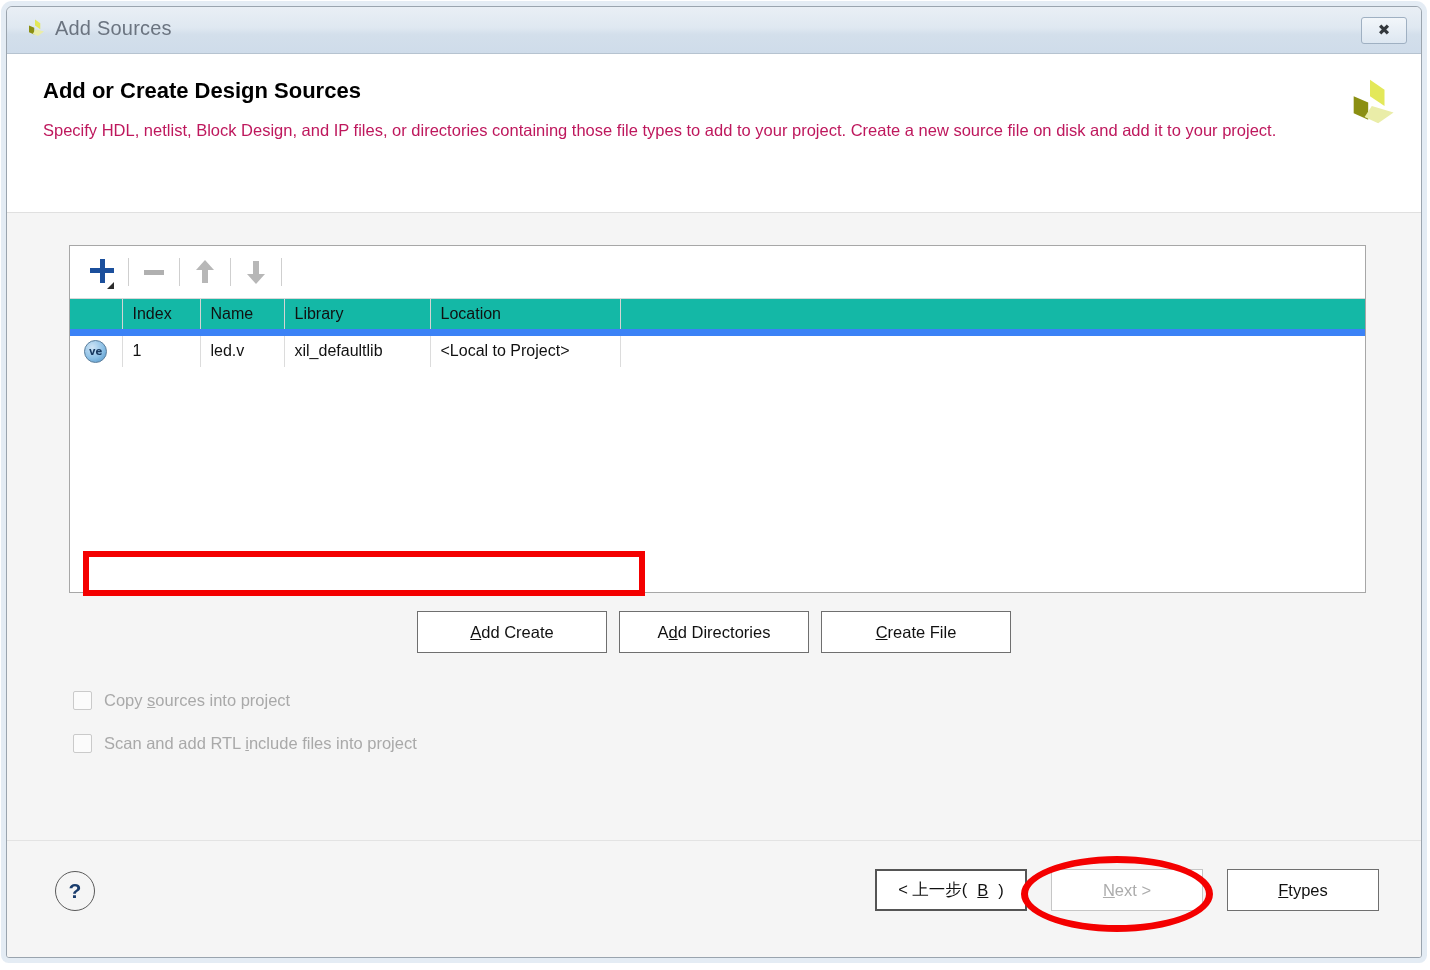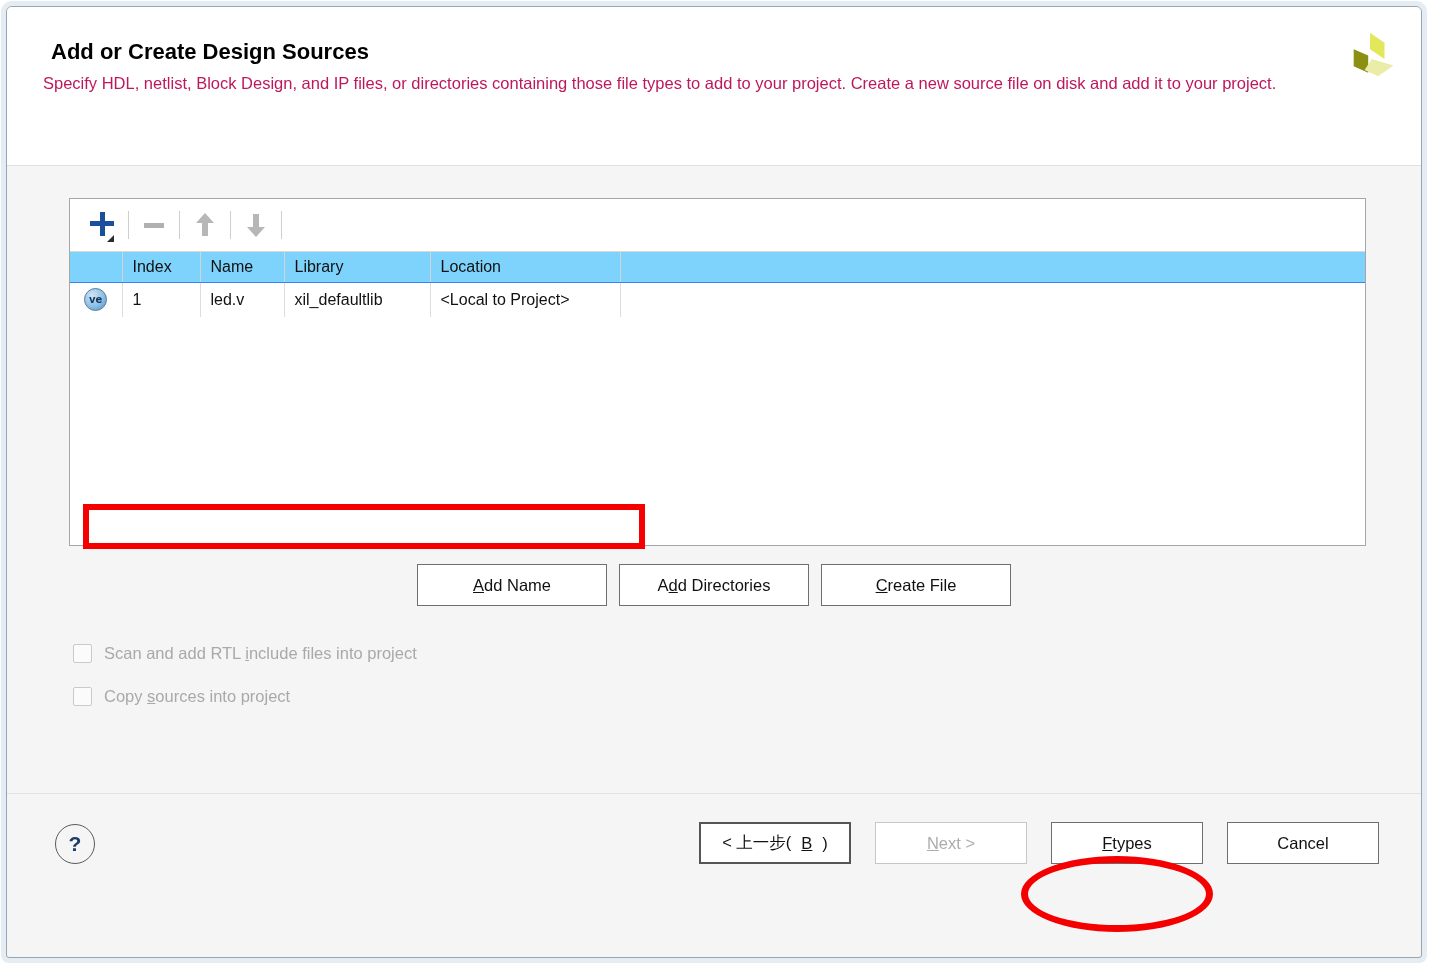--- a/index.html
+++ b/index.html
@@ -61,21 +61,21 @@
   #header {
     position: relative;
     background: #ffffff;
     height: 158px;
     border-bottom: 1px solid #e0e0e0;
     padding: 0;
   }
   #header h1 {
     position: absolute;
     left: 36px; top: 24px;
-    margin: 8px;
+    margin: 0;
     font-size: 22px;
     font-weight: bold;
     color: #000000;
   }
   #header .desc {
     position: absolute;
     left: 36px; top: 62px;
     width: 1248px;
     font-size: 16.5px;
     color: #be185d;
@@ -138,23 +138,23 @@
   .icon-arrow .head { position: absolute; left: 1px; width: 0; height: 0;
       border-left: 9px solid transparent; border-right: 9px solid transparent; }
   .icon-arrow.up .shaft { top: 9px; height: 14px; }
   .icon-arrow.up .head { top: 0; border-bottom: 10px solid #b7b7b7; }
   .icon-arrow.down .shaft { top: 1px; height: 14px; }
   .icon-arrow.down .head { bottom: 0; border-top: 10px solid #b7b7b7; }
 
   
   #src-table { width: 100%; border-collapse: collapse; table-layout: fixed; }
   #src-table thead th {
-    background: #7dd3fc;
+    background: #14b8a6;
     border-right: 1px solid #d4d4d4;
-    border-bottom: 1px solid #3b82f6;
+    border-bottom: 7px solid #3b82f6;
     font-size: 16px;
     font-weight: normal;
     color: #111;
     text-align: left;
     padding: 6px 0 6px 10px;
     height: 28px;
     box-sizing: border-box;
   }
   #src-table thead th.blank { width: 52px; padding: 0; }
   #src-table tbody td {
@@ -285,20 +285,31 @@
     border: 7px solid #f40000;
     border-radius: 50%;
     pointer-events: none;
   }
 </style>
 </head>
 <body>
 
 <div id="window">
 
+  <div id="titlebar">
+    <svg class="tb-logo" viewBox="0 0 64 64">
+      <polygon points="32,4 46,14 46,30 32,20" fill="#e3e85a"></polygon>
+      <polygon points="16,20 30,26 30,44 16,38" fill="#8b8f12"></polygon>
+      <polygon points="34,30 56,36 40,48 26,42" fill="#eaeda8"></polygon>
+    </svg>
+    <div class="tb-title">Add Sources</div>
+    <div id="close-btn">
+      <span>✖</span>
+    </div>
+  </div>
 
   <div id="header">
     <h1>Add or Create Design Sources</h1>
     <div class="desc">Specify HDL, netlist, Block Design, and IP files, or directories containing those file types to add to your project. Create a new source file on disk and add it to your project.</div>
     <svg class="corner-logo" viewBox="0 0 64 64">
       <polygon points="32,2 48,13 48,31 32,20" fill="#e3e85a"></polygon>
       <polygon points="14,20 30,27 30,46 14,39" fill="#8b8f12"></polygon>
       <polygon points="34,31 58,38 41,50 26,43" fill="#eaeda8"></polygon>
     </svg>
   </div>
@@ -366,41 +377,41 @@
           </tr>
         </tbody>
       </table>
     </div>
 
     <div id="row-highlight"></div>
 
     <div id="mid-buttons">
       <div class="dlg-btn" id="btn-add-files">
         <span class="mn">A</span>
-          <span>dd Name</span>
+          <span>dd Create</span>
       </div>
       <div class="dlg-btn" id="btn-add-dirs">
         <span>A</span>
           <span class="mn">d</span>
           <span>d Directories</span>
       </div>
       <div class="dlg-btn" id="btn-create-file">
         <span class="mn">C</span>
           <span>reate File</span>
       </div>
     </div>
 
     <div id="checks">
       <div class="chk-row">
         <div class="chk-box"></div>
-        <div><span>Scan and add RTL </span><span class="mn">i</span><span>nclude files into project</span></div>
+        <div><span>Copy </span><span class="mn">s</span><span>ources into project</span></div>
       </div>
       <div class="chk-row">
         <div class="chk-box"></div>
-        <div><span>Copy </span><span class="mn">s</span><span>ources into project</span></div>
+        <div><span>Scan and add RTL </span><span class="mn">i</span><span>nclude files into project</span></div>
       </div>
     </div>
 
   </div>
 
   <div id="footer">
     <div id="help-btn">
       <span>?</span>
     </div>
     <div id="footer-buttons">
@@ -410,21 +421,18 @@
           <span>)</span>
       </div>
       <div class="dlg-btn disabled" id="btn-next">
         <span class="mn">N</span>
           <span>ext &gt;</span>
       </div>
       <div class="dlg-btn" id="btn-finish">
         <span class="mn">F</span>
           <span>types</span>
       </div>
-      <div class="dlg-btn" id="btn-cancel">
-        <span>Cancel</span>
-      </div>
     </div>
   </div>
 
 </div>
 
 <div id="finish-ellipse"></div>
 
 </body></html>

